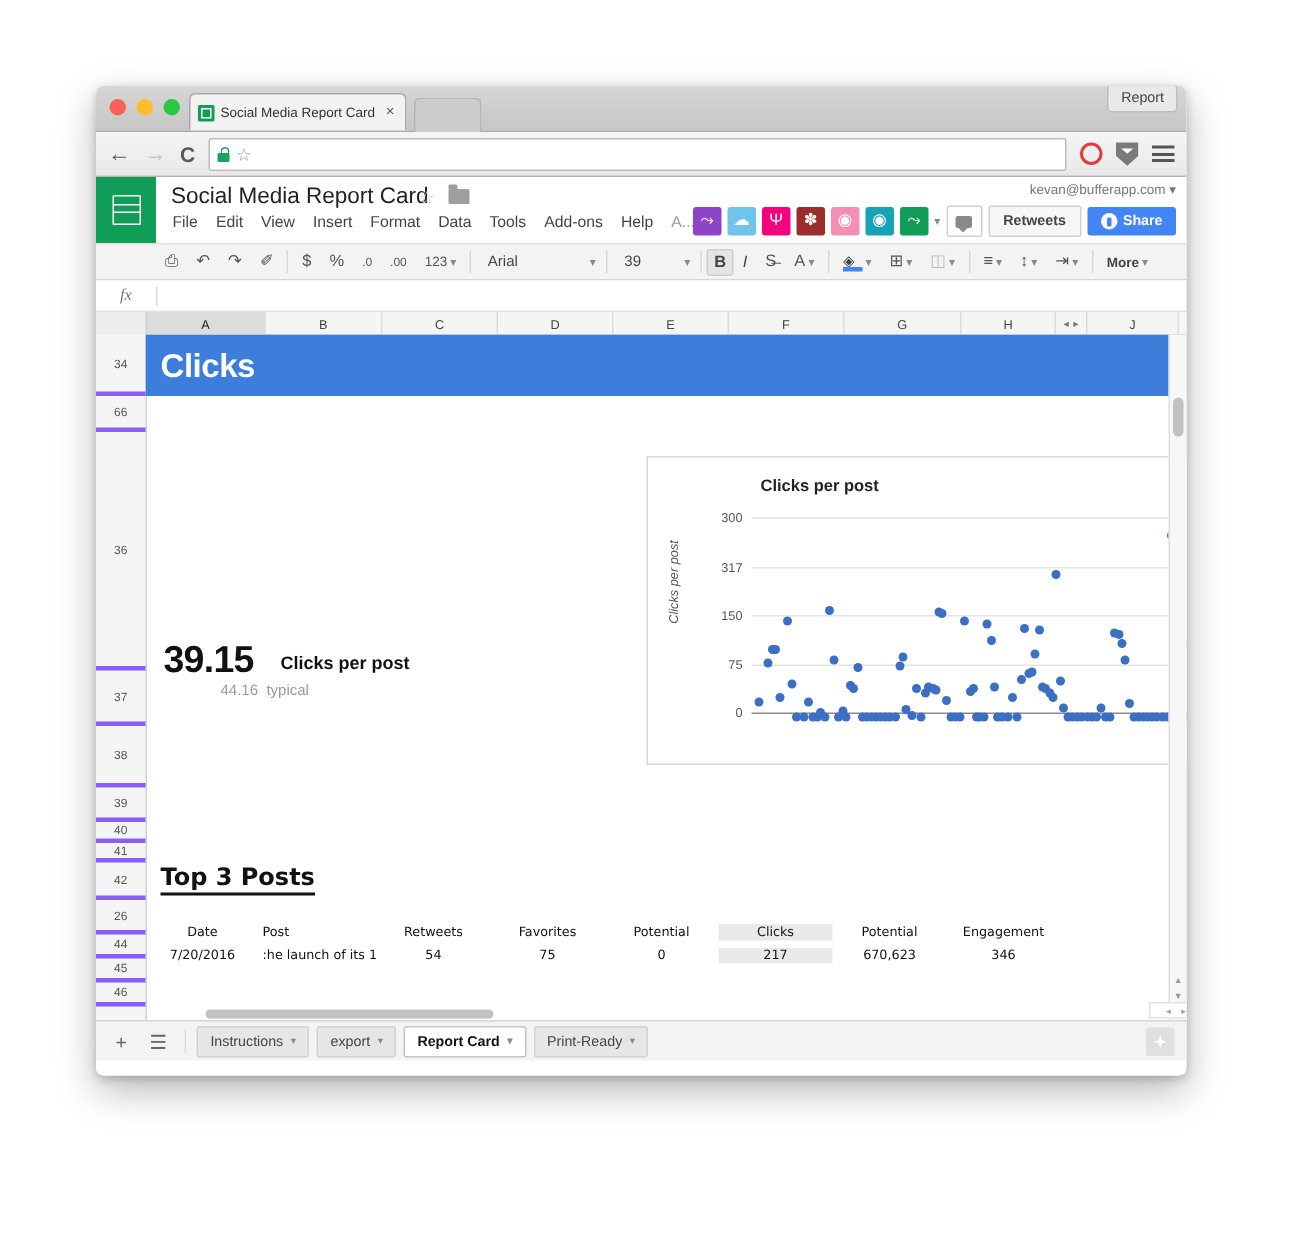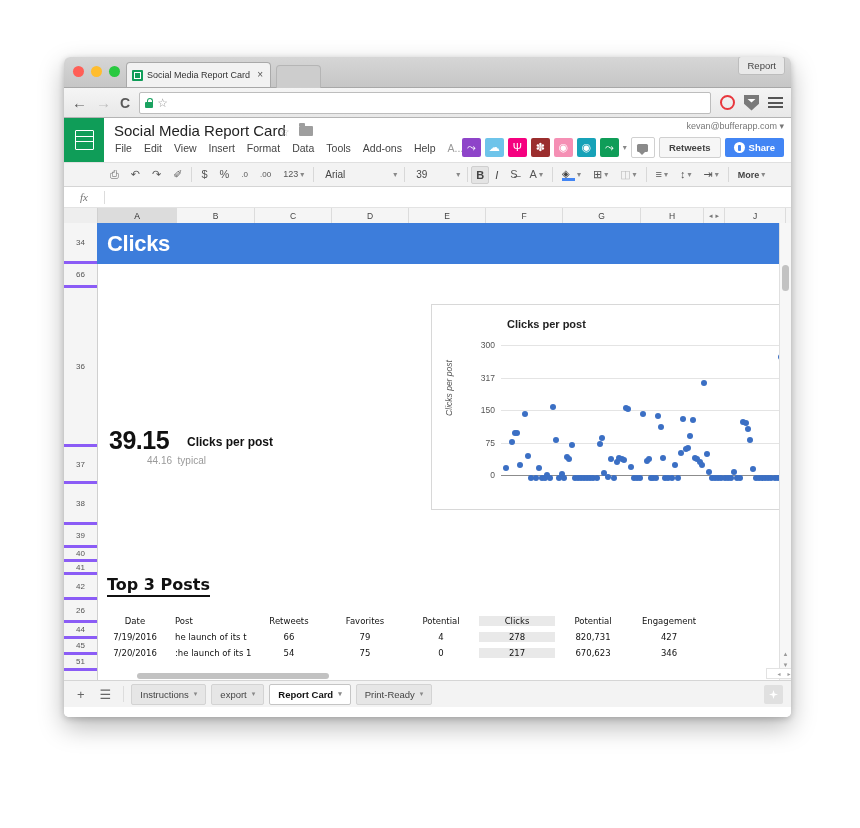--- a/index.html
+++ b/index.html
@@ -585,21 +585,21 @@
           <div class="rh" style="height:159px">36</div>
           <div class="rh" style="height:37px">37</div>
           <div class="rh" style="height:41px">38</div>
           <div class="rh" style="height:23px">39</div>
           <div class="rh" style="height:14px">40</div>
           <div class="rh" style="height:13px">41</div>
           <div class="rh" style="height:25px">42</div>
           <div class="rh" style="height:23px">26</div>
           <div class="rh" style="height:16px">44</div>
           <div class="rh" style="height:16px">45</div>
-          <div class="rh" style="height:16px">51</div>
+          <div class="rh" style="height:16px">46</div>
         </div>
 
         <div class="cells">
 
           <div class="banner">
             <div class="banner-text">Clicks</div>
           </div>
 
           <div class="kpi-number">39.15</div>
           <div class="kpi-label">Clicks per post</div>
@@ -735,30 +735,20 @@
                 <div class="tc date"><span>Date</span></div>
                 <div class="tc post"><span>Post</span></div>
                 <div class="tc num"><span>Retweets</span></div>
                 <div class="tc num"><span>Favorites</span></div>
                 <div class="tc num"><span>Potential</span></div>
                 <div class="tc num hl"><span>Clicks</span></div>
                 <div class="tc num"><span>Potential</span></div>
                 <div class="tc num"><span>Engagement</span></div>
               </div>
               <div class="tbl-row body">
-                <div class="tc date">7/19/2016</div>
-                <div class="tc post">he launch of its t</div>
-                <div class="tc num">66</div>
-                <div class="tc num">79</div>
-                <div class="tc num">4</div>
-                <div class="tc num hl">278</div>
-                <div class="tc num">820,731</div>
-                <div class="tc num">427</div>
-              </div>
-              <div class="tbl-row body">
                 <div class="tc date">7/20/2016</div>
                 <div class="tc post">:he launch of its 1</div>
                 <div class="tc num">54</div>
                 <div class="tc num">75</div>
                 <div class="tc num">0</div>
                 <div class="tc num hl">217</div>
                 <div class="tc num">670,623</div>
                 <div class="tc num">346</div>
               </div>
             </div>

